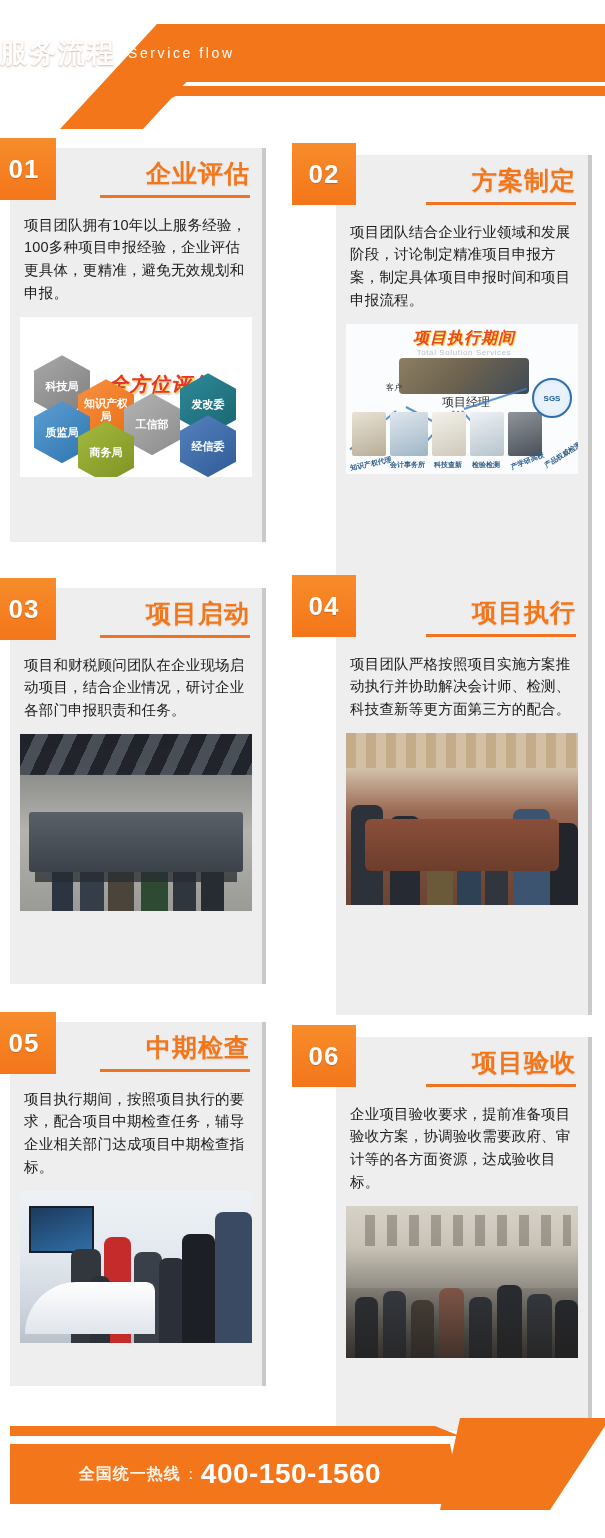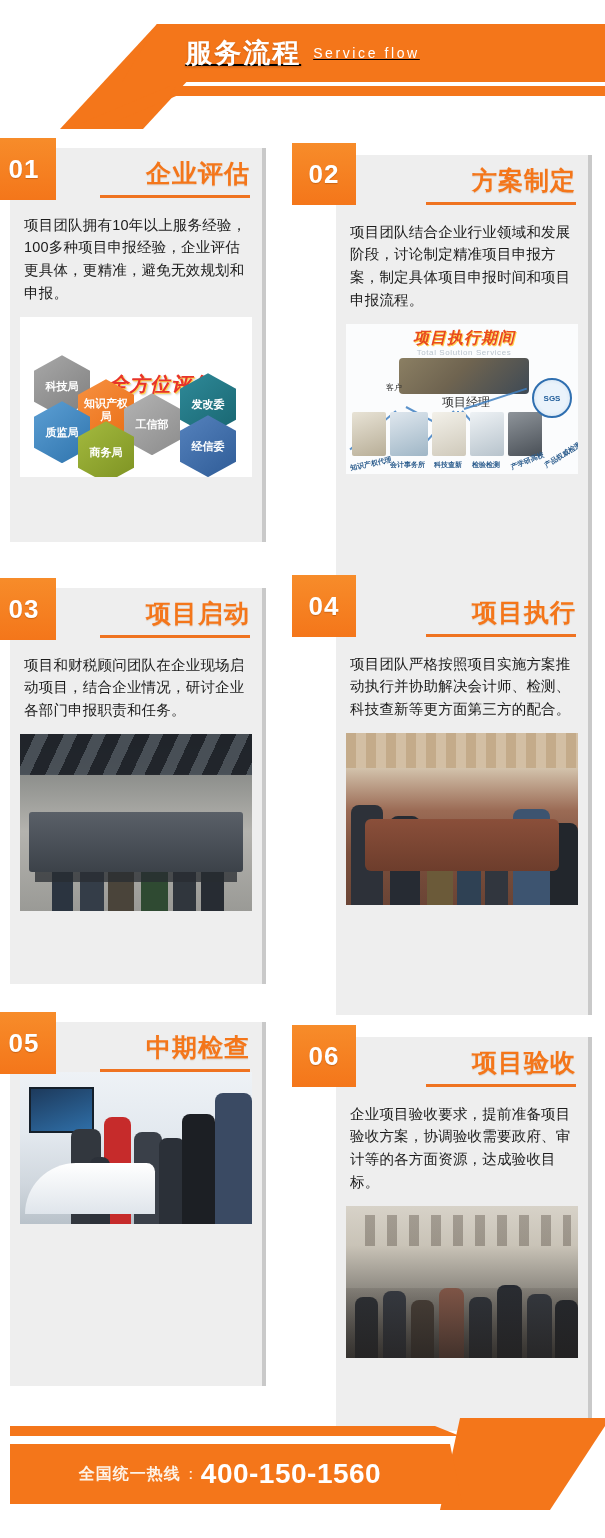--- a/index.html
+++ b/index.html
@@ -28,23 +28,22 @@
     background:#f4761a;
     clip-path: polygon(97px 0, 180px 0, 83px 105px, 0 105px);
   }
   .header-wedge2 {
     position:absolute; left:70px; top:86px; width:130px; height:42px;
     background:#f4761a;
     clip-path: polygon(100px 0, 130px 0, 30px 42px, 0 42px);
   }
   .header-titles {
     position:absolute; left:0; top:24px; width:605px; height:58px;
-    display:flex; align-items:center; justify-content:center; gap:12px;
+    display:flex; align-items:center; gap:12px;
     z-index:5;
-    text-decoration:underline;
   }
   .header-cn {
     color:#ffffff; font-size:27px; font-weight:bold; letter-spacing:2px;
     text-shadow: 0 1px 2px rgba(120,50,0,.35);
   }
   .header-en {
     color:#ffffff; font-size:14px; letter-spacing:2.6px;
   }
 
   
@@ -348,20 +347,21 @@
       </div>
     </div>
   </div>
 
   <div class="card col-left" style="top:1022px; height:364px;">
     <div class="badge left-of-card">05</div>
     <div class="card-head">
       <div class="card-title">中期检查</div>
       <div class="card-rule"></div>
     </div>
+    <div class="card-body">项目执行期间，按照项目执行的要求，配合项目中期检查任务，辅导企业相关部门达成项目中期检查指标。</div>
     <div class="card-media">
       <div class="photo ph-show" style="height:152px;">
         <div class="ph-figs">
           <div class="fig" style="left:22%; width:13%; height:62%; background:#32373e;"></div>
           <div class="fig" style="left:36%; width:12%; height:70%; background:#c62b2b;"></div>
           <div class="fig" style="left:30%; width:9%;  height:44%; background:#2c3139;"></div>
           <div class="fig" style="left:49%; width:12%; height:60%; background:#3a4049;"></div>
           <div class="fig" style="left:60%; width:11%; height:56%; background:#2b3038;"></div>
           <div class="fig" style="left:70%; width:14%; height:72%; background:#1c1f24;"></div>
           <div class="fig" style="left:84%; width:16%; height:86%; background:#3a4a63;"></div>

